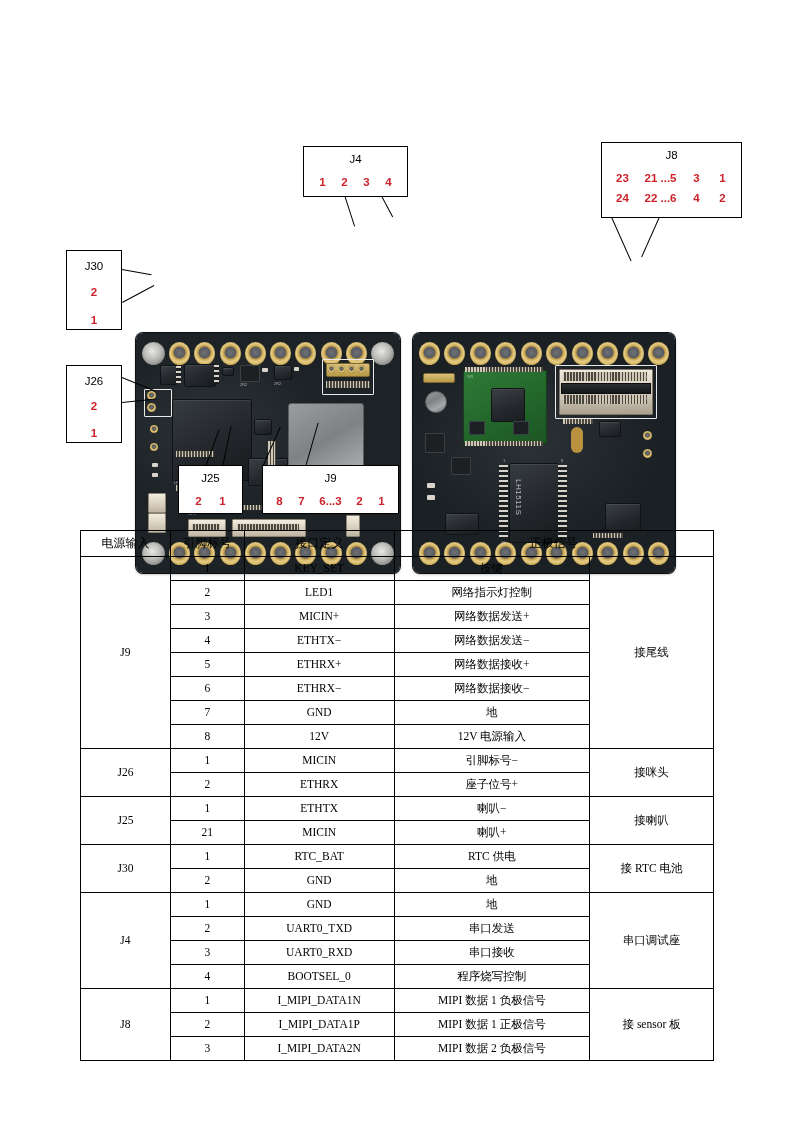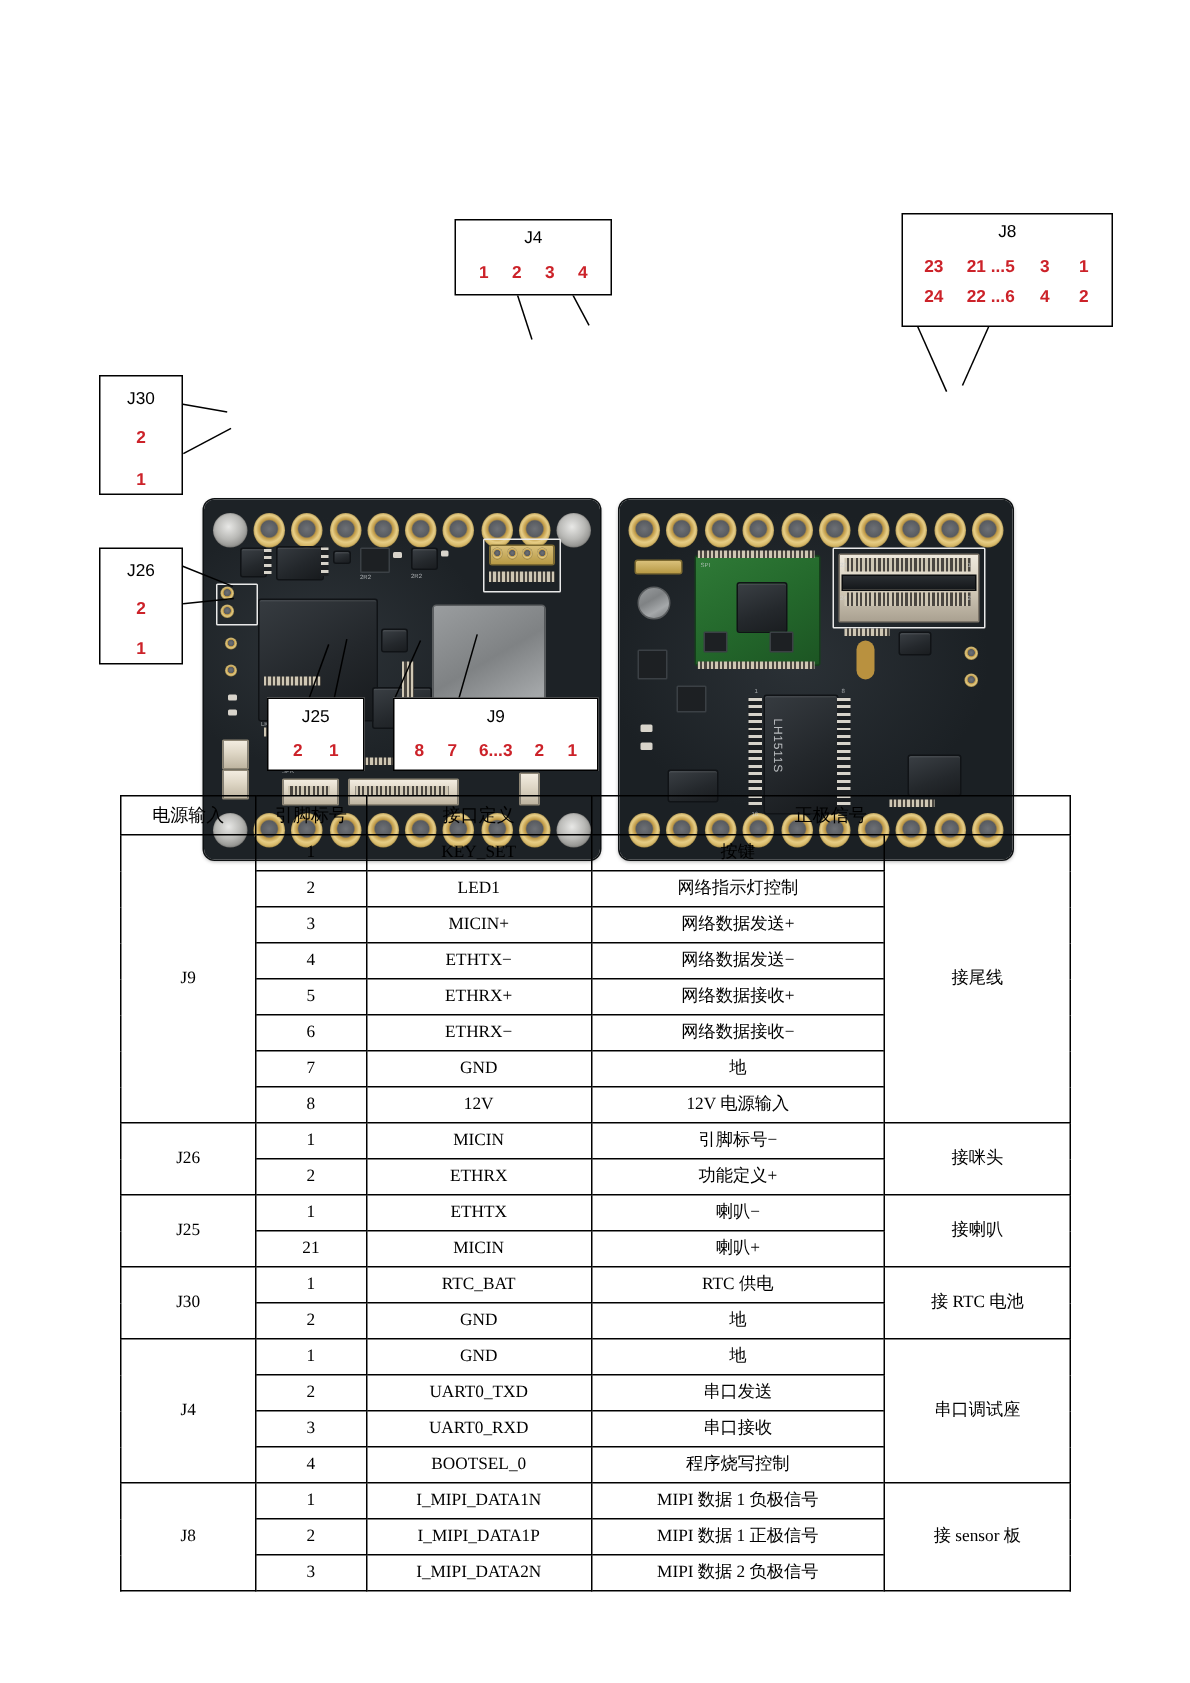--- a/index.html
+++ b/index.html
@@ -533,21 +533,21 @@
         <tr>
           <td rowspan="2">J26</td>
           <td>1</td>
           <td>MICIN</td>
           <td>引脚标号−</td>
           <td rowspan="2">接咪头</td>
         </tr>
         <tr>
           <td>2</td>
           <td>ETHRX</td>
-          <td>功能定义+</td>
+          <td>座子位号+</td>
         </tr>
         <tr>
           <td rowspan="2">J25</td>
           <td>1</td>
           <td>ETHTX</td>
           <td>喇叭−</td>
           <td rowspan="2">接喇叭</td>
         </tr>
         <tr>
           <td>21</td>

